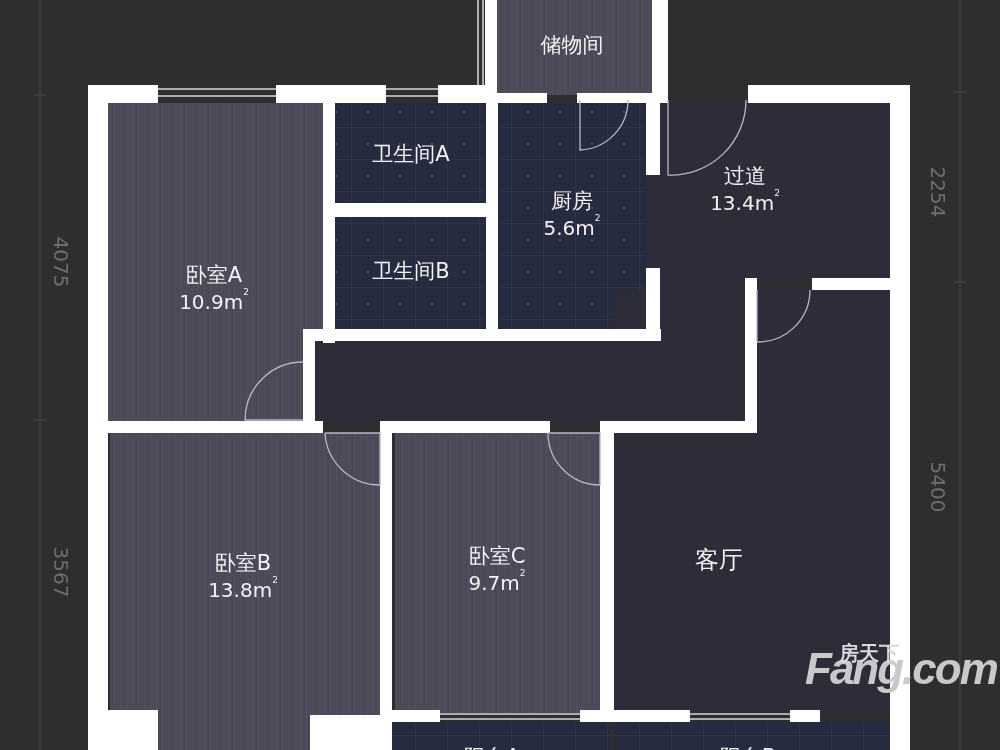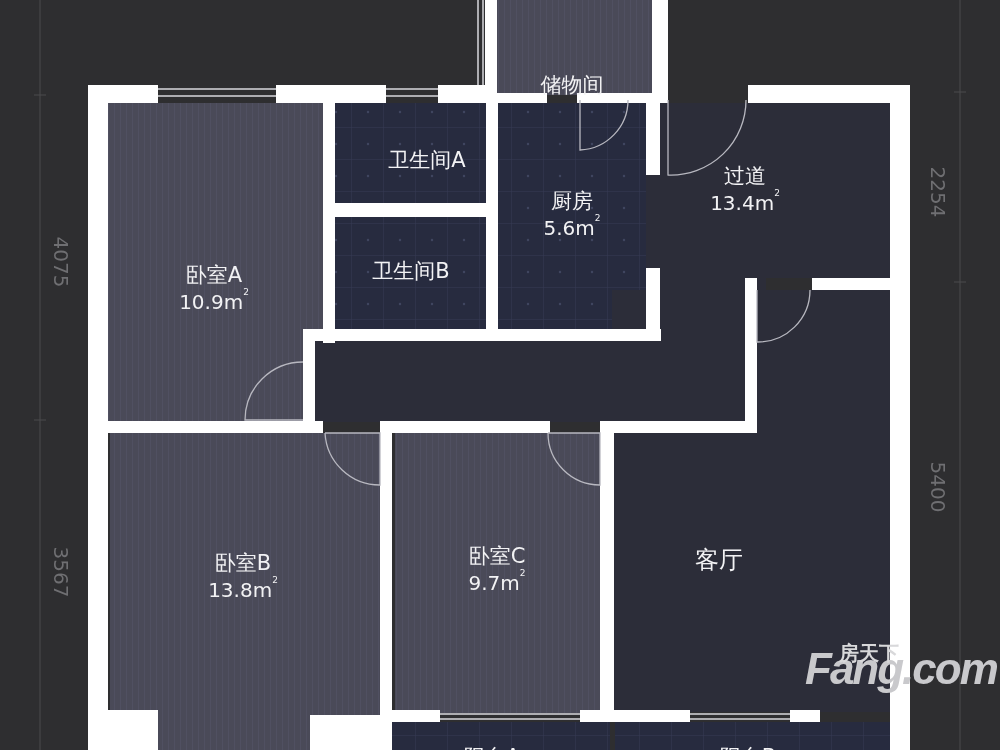--- a/index.html
+++ b/index.html
@@ -126,24 +126,24 @@
   <g stroke="#b8b8c0" stroke-width="1.3" fill="none">
     <path d="M580 100 V150 A50 50 0 0 0 628 100"></path>
     <path d="M668 100 V175 A75 75 0 0 0 746 100"></path>
     <path d="M757 290 V342 A52 52 0 0 0 810 290"></path>
     <path d="M303 420 H245 A58 58 0 0 1 303 362"></path>
     <path d="M325 433 H380 V485 A55 55 0 0 1 325 433"></path>
     <path d="M548 433 H600 V485 A52 52 0 0 1 548 433"></path>
   </g>
 </svg>
 
-<div class="lbl" style="left:572px;top:46px;margin-top:40px;">
+<div class="lbl" style="left:572px;top:46px;">
   <span>储物间</span>
 </div>
-<div class="lbl" style="left:411px;top:161px;margin-left:16px;">
+<div class="lbl" style="left:411px;top:155px;">
   <span>卫生间A</span>
 </div>
 <div class="lbl" style="left:411px;top:272px;">
   <span>卫生间B</span>
 </div>
 <div class="lbl" style="left:572px;top:215px;">
   <span>厨房</span>
   <span class="area"><span>5.6m</span><sup>2</sup></span>
 </div>
 <div class="lbl" style="left:745px;top:190px;">

